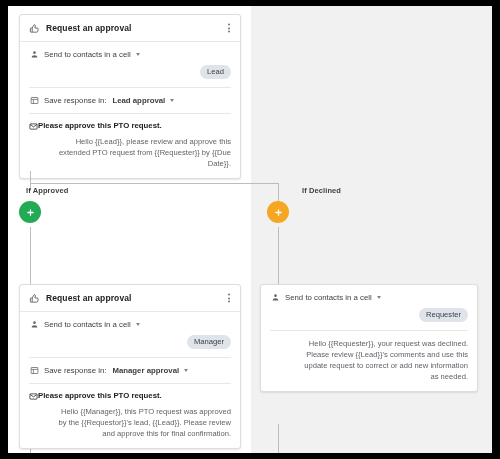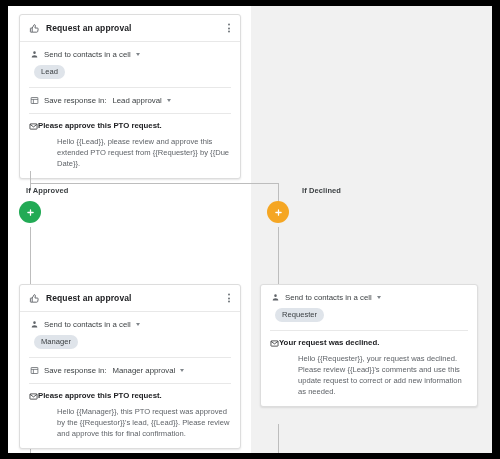--- a/index.html
+++ b/index.html
@@ -21,20 +21,21 @@
     width: 500px; height: 459px;
     background: #000000;
     box-sizing: border-box;
   }
   .canvas {
     position: absolute;
     left: 8px; top: 6px;
     width: 484px; height: 447px;
     background: #f1f1f1;
     overflow: hidden;
+    text-align: right;
   }
   
   .lane-left {
     position: absolute;
     left: 0; top: 0;
     width: 243px; height: 447px;
     background: #ffffff;
   }
   .lane-right-band {
     position: absolute;
@@ -128,21 +129,21 @@
     white-space: nowrap;
   }
   .row .ricon {
     width: 10px; height: 10px;
     margin-right: 5px;
     flex: 0 0 auto;
     display: flex; align-items: center; justify-content: center;
     color: #5f6368;
   }
   .row-label { color: #3c4043; }
-  .row-value { color: #3c4043; margin-left: 6px; }
+  .row-value { color: #3c4043; margin-left: 6px; font-weight: bold; }
   .caret {
     margin-left: 5px;
     width: 0; height: 0;
     border-left: 2.5px solid transparent;
     border-right: 2.5px solid transparent;
     border-top: 3px solid #80868b;
     display: inline-block;
     cursor: pointer;
   }
 
@@ -339,27 +340,18 @@
               <path d="M4.5 20c0-4 3.4-6.2 7.5-6.2S19.5 16 19.5 20z"></path>
             </svg>
           </span>
           <span class="row-label">Send to contacts in a cell</span>
           <span class="caret"></span>
         </div>
         <div class="chip">Requester</div>
 
         <div class="divider"></div>
 
-        <div class="msg-head">
-          <span class="ricon">
-            <svg width="9" height="9" viewBox="0 0 24 24" fill="none" stroke="currentColor" stroke-width="2">
-              <rect x="2.5" y="5" width="19" height="14" rx="1.5"></rect>
-              <path d="M3 6.5l9 6.5 9-6.5"></path>
-            </svg>
-          </span>
-          <span>Your request was declined.</span>
-        </div>
         <div class="msg-body">Hello {{Requester}}, your request was declined. Please review {{Lead}}'s comments and use this update request to correct or add new information as needed.</div>
       </div>
     </div>
 
   </div>
 </div>
 
 </body></html>

